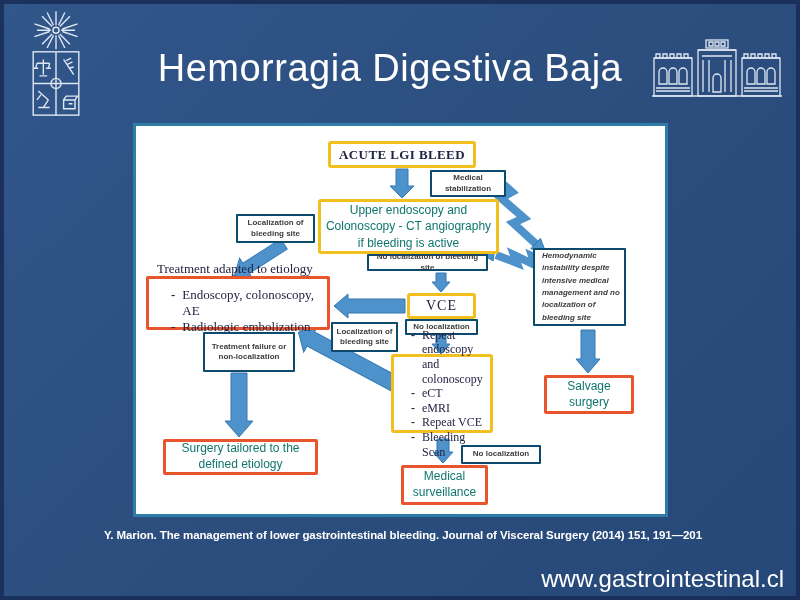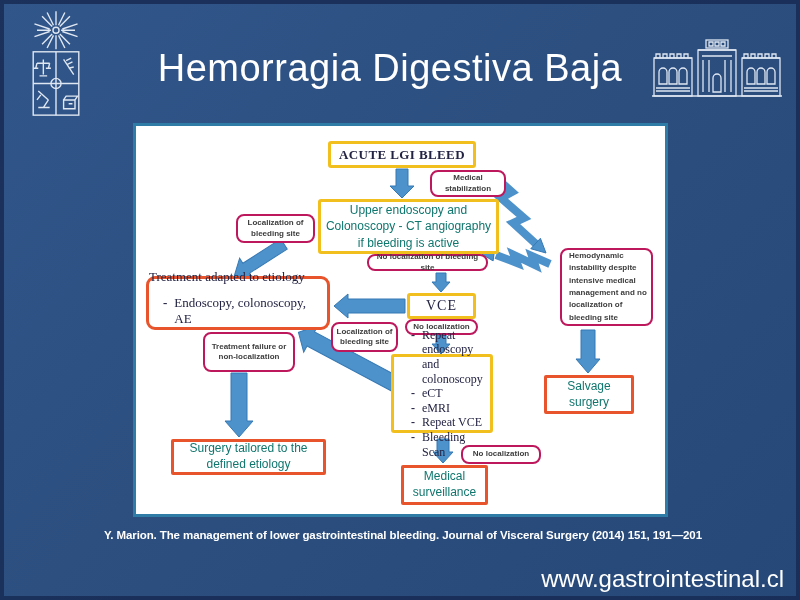--- a/index.html
+++ b/index.html
@@ -22,21 +22,21 @@
     position:absolute;left:133px;top:123px;width:535px;height:394px;
     background:#ffffff;border:3px solid #2f7ca6;box-sizing:border-box;
   }
   .arrows{position:absolute;left:0;top:0;width:529px;height:388px;pointer-events:none;}
   .box{
     position:absolute;background:#fff;box-sizing:border-box;
     display:flex;align-items:center;justify-content:center;
     text-align:center;color:#0f766e;
   }
   .yellow{border:3px solid #f2c01e;border-radius:3px;}
-  .green {border:2px solid #be185d;border-radius:8px;}
+  .green {border:2px solid #0c4a6e;border-radius:1px;}
   .orange{border:3px solid #e8542b;border-radius:2px;}
   .serif{font-family:"Liberation Serif",serif;color:#232343;}
   .glabel{font-size:8px;font-weight:700;line-height:1.3;color:#3d3d3d;}
   .left{justify-content:flex-start;text-align:left;}
   ul.dashlist{list-style:none;margin:10px;padding:0;}
   ul.dashlist li{display:flex;}
   ul.dashlist li::before{content:"-";margin-right:7px;font-weight:700;}
   
   .citation{
     position:absolute;left:104px;top:529px;width:640px;
@@ -120,27 +120,28 @@
   <div class="box yellow serif" style="left:192px;top:15px;width:148px;height:27px;font-size:13px;font-weight:700;letter-spacing:.4px;">ACUTE LGI BLEED</div>
 
   <div class="box green glabel" style="left:294px;top:44px;width:76px;height:27px;">Medical stabilization</div>
 
   <div class="box yellow" style="left:182px;top:73px;width:181px;height:55px;font-size:12px;line-height:1.35;padding:2px;">Upper endoscopy and Colonoscopy - CT angiography if bleeding is active</div>
 
   <div class="box green glabel" style="left:100px;top:88px;width:79px;height:29px;">Localization of bleeding site</div>
 
   <div class="box green glabel" style="left:231px;top:128px;width:121px;height:17px;">No localization of bleeding site</div>
 
-  <div class="box green glabel left" style="left:424px;top:122px;width:93px;height:78px;padding:4px 0 4px 7px;line-height:1.55;">Hemodynamic instability despite intensive medical management and no localization of bleeding site</div>
+  <div class="box green glabel left" style="left:397px;top:122px;width:93px;height:78px;padding:4px 0 4px 7px;line-height:1.55;font-style:italic;">Hemodynamic instability despite intensive medical management and no localization of bleeding site</div>
 
-  <div class="box orange serif left" style="left:10px;top:150px;width:184px;height:54px;font-size:13px;padding:3px 2px 3px 0;border-radius:9px;">
+  <div class="box orange serif left" style="left:10px;top:150px;width:184px;height:54px;font-size:13px;padding:3px 2px 3px 8px;">
     <div>
       <div>Treatment adapted to etiology</div>
       <ul class="dashlist" style="padding-left:4px;">
         <li>Endoscopy, colonoscopy, AE</li>
+        <li>Radiologic embolization</li>
       </ul>
     </div>
   </div>
 
   <div class="box yellow serif" style="left:271px;top:167px;width:69px;height:26px;font-size:14px;letter-spacing:1px;">VCE</div>
 
   <div class="box green glabel" style="left:269px;top:193px;width:73px;height:16px;">No localization</div>
 
   <div class="box green glabel" style="left:195px;top:196px;width:67px;height:30px;">Localization of bleeding site</div>
 
@@ -151,21 +152,21 @@
       <li>Repeat endoscopy and colonoscopy</li>
       <li>eCT</li>
       <li>eMRI</li>
       <li>Repeat VCE</li>
       <li>Bleeding Scan</li>
     </ul>
   </div>
 
   <div class="box orange" style="left:408px;top:249px;width:90px;height:39px;font-size:12px;line-height:1.3;">Salvage surgery</div>
 
-  <div class="box orange" style="left:27px;top:313px;width:155px;height:36px;font-size:12px;line-height:1.3;padding:0 10px;margin-left:8px;">Surgery tailored to the defined etiology</div>
+  <div class="box orange" style="left:27px;top:313px;width:155px;height:36px;font-size:12px;line-height:1.3;padding:0 10px;">Surgery tailored to the defined etiology</div>
 
   <div class="box green glabel" style="left:325px;top:319px;width:80px;height:19px;">No localization</div>
 
   <div class="box orange" style="left:265px;top:339px;width:87px;height:40px;font-size:12px;line-height:1.3;">Medical surveillance</div>
 </div>
 
 <div class="citation">Y. Marion. The management of lower gastrointestinal bleeding. Journal of Visceral Surgery (2014) 151, 191—201</div>
 <div class="website">www.gastrointestinal.cl</div>
 
 </body></html>

